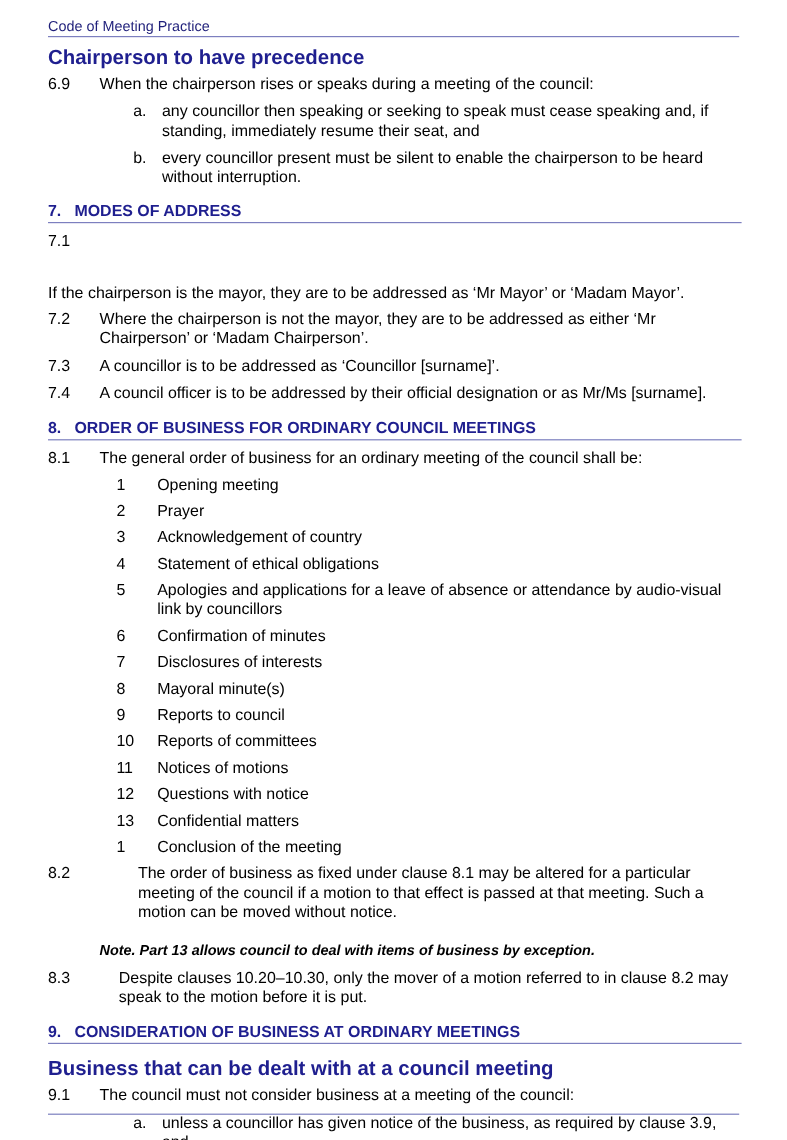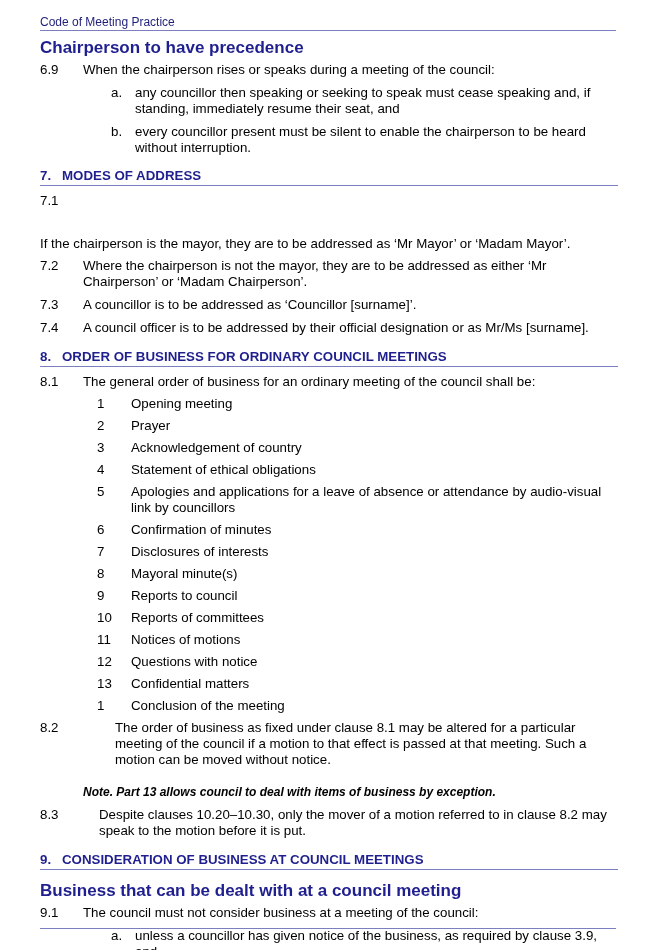--- a/index.html
+++ b/index.html
@@ -213,21 +213,21 @@
   </div>
   <div class="note" style="margin-top:16px;">Note. Part 13 allows council to deal with items of business by exception.</div>
 
   <div class="clause" style="margin-top:7px;gap:16px;">
     <span class="cnum">8.3</span>
     <span class="ctext">Despite clauses 10.20–10.30, only the mover of a motion referred to in clause 8.2 may speak to the motion before it is put.</span>
   </div>
 
   <div class="section-heading" style="margin-top:13px;">
     <span class="num">9.</span>
-    <span>CONSIDERATION OF BUSINESS AT COUNCIL MEETINGS</span>
+    <span>CONSIDERATION OF BUSINESS AT ORDINARY MEETINGS</span>
   </div>
   <div class="subheading" style="margin-top:13px;">Business that can be dealt with at a council meeting</div>
 
   <div class="clause" style="margin-top:6px;align-items:flex-end;">
     <span class="cnum">9.1</span>
     <span class="ctext">The council must not consider business at a meeting of the council:</span>
   </div>
   <div class="sub" style="margin-top:7px;">
     <span class="letter">a.</span>
     <span class="stext">unless a councillor has given notice of the business, as required by clause 3.9, and</span>

